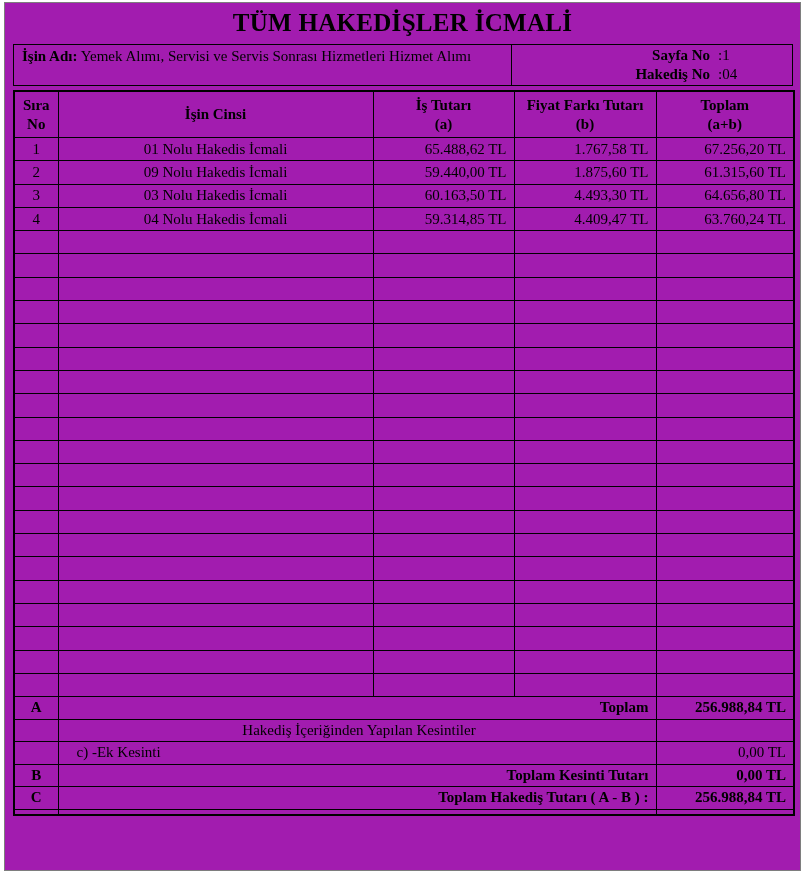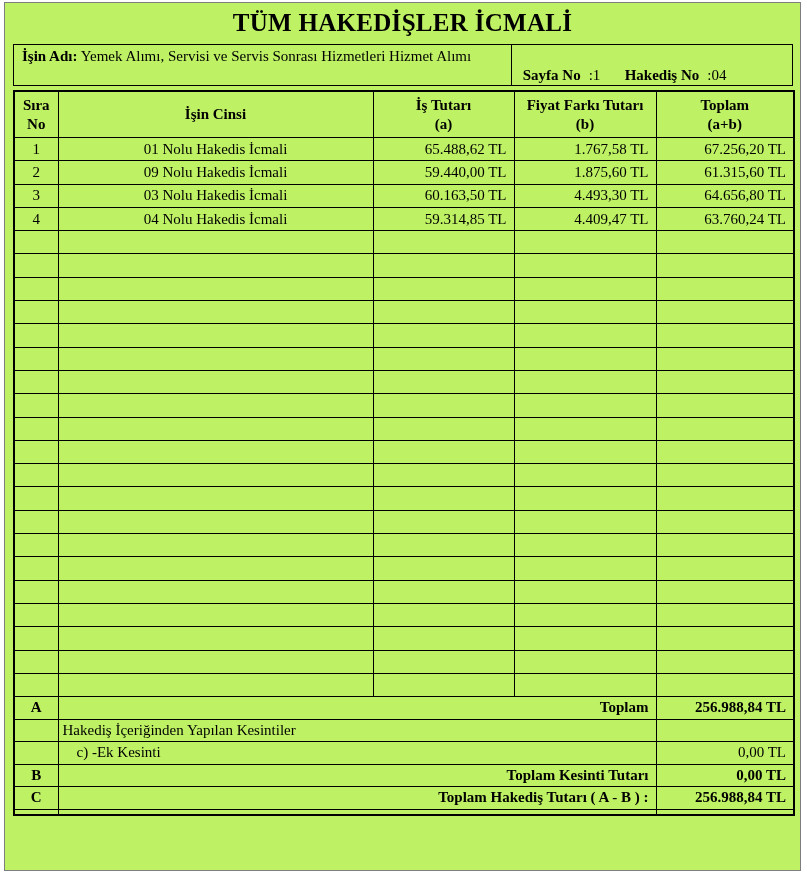--- a/index.html
+++ b/index.html
@@ -2,36 +2,36 @@
 <html><head>
 <meta charset="utf-8">
 <style>
   html,body{margin:0;padding:0;background:#fff;}
   body{
     width:807px;height:877px;position:relative;overflow:hidden;
     font-family:"Liberation Serif","DejaVu Serif",serif;color:#000;
   }
   .frame{
     position:absolute;top:2px;left:4px;width:797px;height:869px;
-    border:1px solid #7e7e7e;box-sizing:border-box;background:#bef264;
+    border:1px solid #7e7e7e;box-sizing:border-box;background:#a21caf;
   }
   .title{
     margin-top:6px;text-align:center;font-size:25px;font-weight:bold;
     line-height:28px;letter-spacing:.3px;
   }
   .header-box{
     margin:7px 0 0 8px;width:780px;height:42px;box-sizing:border-box;
     border:1px solid #000;display:flex;
   }
   .hb-left{
     flex:1;border-right:1px solid #000;padding:2px 8px;box-sizing:border-box;
     font-size:15px;line-height:19px;
   }
   .hb-right{
-    width:280px;box-sizing:border-box;display:flex;flex-direction:row;
+    width:280px;box-sizing:border-box;display:flex;flex-direction:column;
     justify-content:center;align-items:flex-end;padding-right:38px;
     font-size:15px;line-height:19px;
   }
   .pi-row{display:grid;grid-template-columns:auto 36px;column-gap:8px;}
   .pi-label{text-align:right;font-weight:bold;}
   .pi-value{text-align:left;}
   table.main{
     margin:4px 0 16px 8px;width:780px;table-layout:fixed;
     border-collapse:collapse;border:2px solid #000;font-size:15px;
   }
@@ -43,21 +43,21 @@
     text-align:center;line-height:19px;
   }
   .hl:empty{display:none;}
   tr.data,tr.empty{height:23.3px;}
   tr.foot{height:22.5px;}
   tr.strip{height:6px;}
   .c{text-align:center;}
   .r{text-align:right;padding-right:7px !important;}
   .b{font-weight:bold;}
   .lab-right{text-align:right;padding-right:7px !important;}
-  .lab-left{text-align:left;padding-left:4px !important;}
+  .lab-left{text-align:center;padding-left:4px !important;}
   .lab-indent{text-align:left;padding-left:18px !important;}
 </style>
 </head>
 <body>
 
 <div class="frame">
 
   <div class="title">TÜM HAKEDİŞLER İCMALİ</div>
 
   <div class="header-box">

